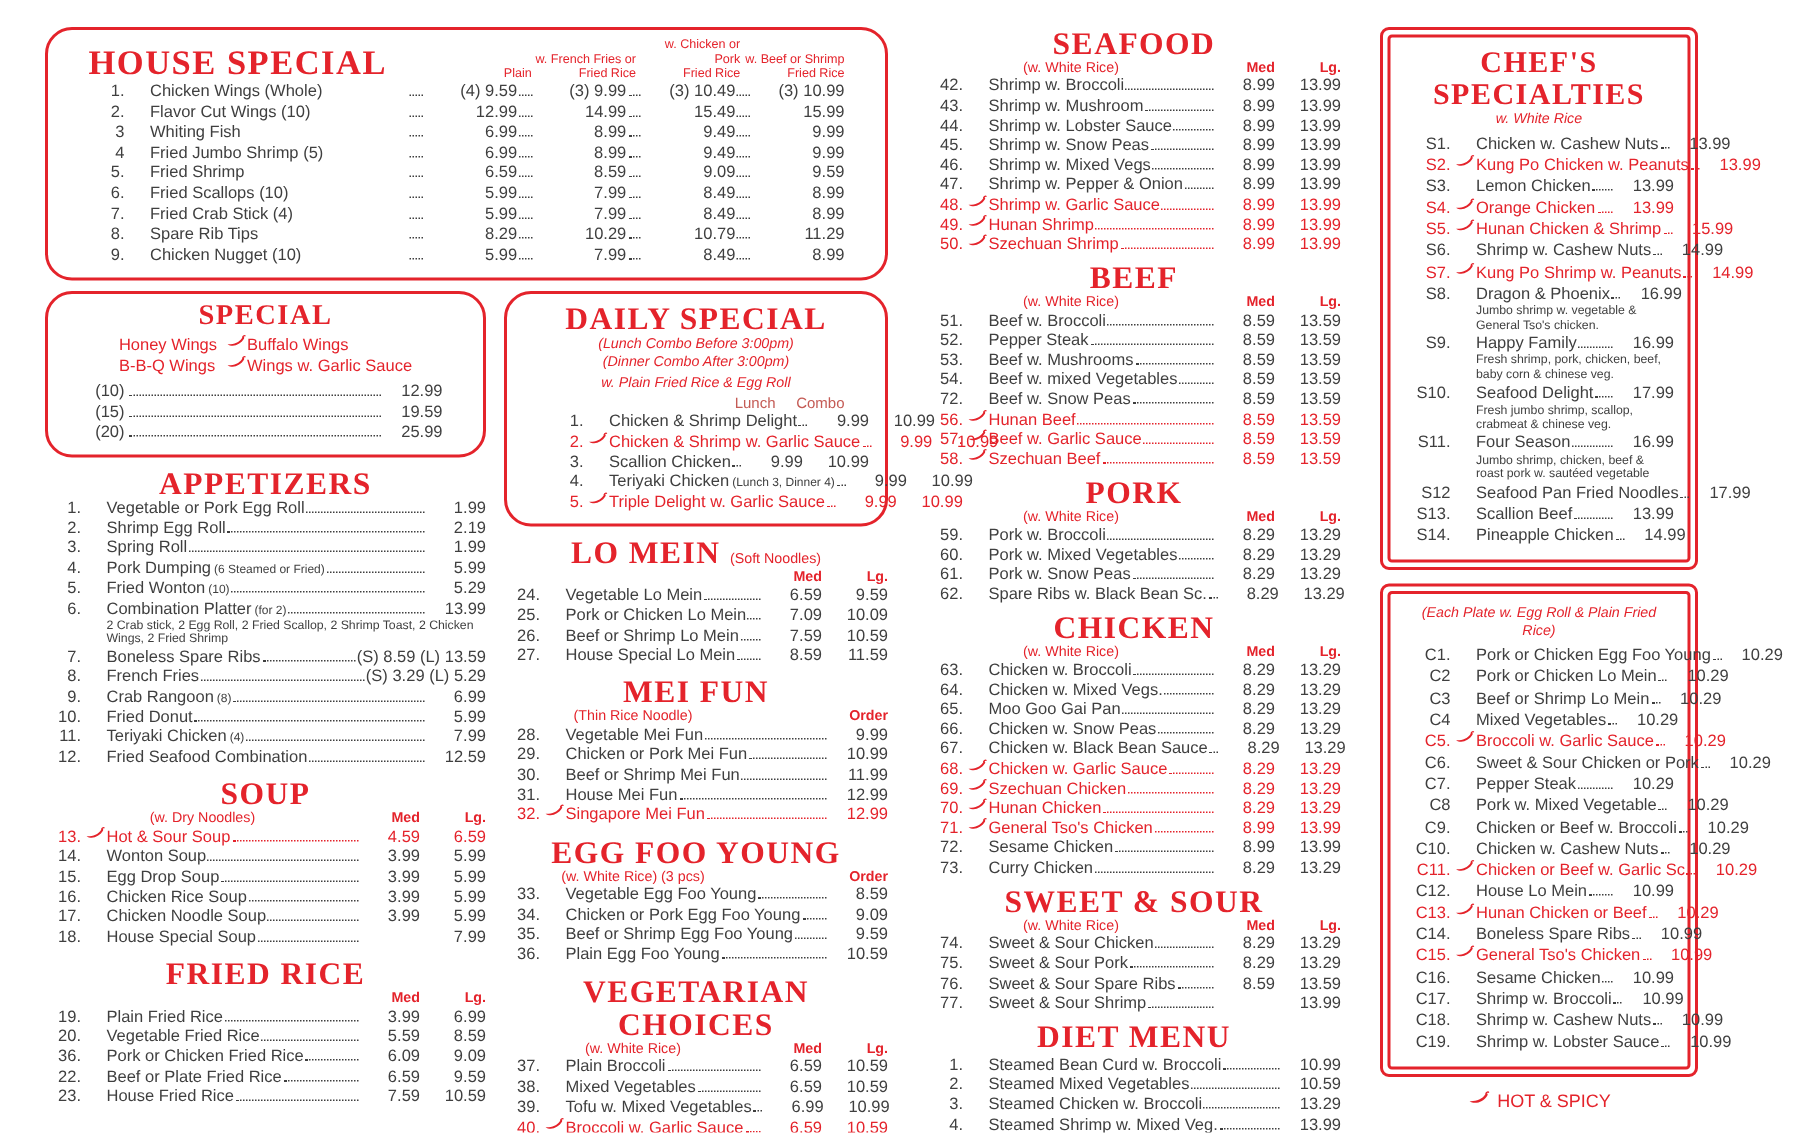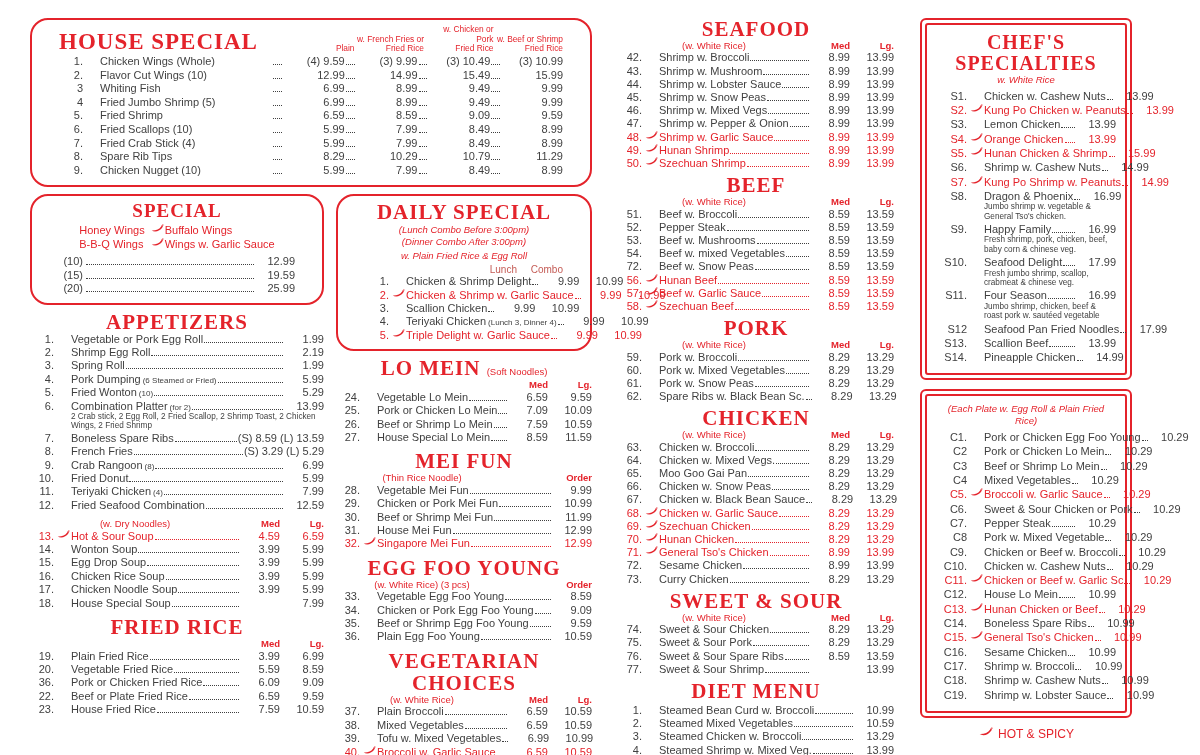--- a/index.html
+++ b/index.html
@@ -361,20 +361,21 @@
                 <span class="num">12.</span>
                 <span class="chili"></span>
                 <span class="iname">Fried Seafood Combination</span>
                 <span class="leader"></span>
                 <span class="price">12.59</span>
               </div>
             </div>
         </div>
 
         <div class="sec">
+          <h2 class="stitle">SOUP</h2>
           <div class="subrow">
             <span class="snote">(w. Dry Noodles)</span>
             <span class="chead">Med</span>
             <span class="chead c2">Lg.</span>
           </div>
           <div class="list">
               <div class="row hot">
                 <span class="num">13.</span>
                 <span class="chili"><svg viewBox="0 0 20 14" width="13" height="9">
                     <path d="M1 10 C6 13.5 14 11 18 4.5 C19 2.5 17 1.5 16 3.5 C13 8.5 7 10.3 1 10 Z" fill="currentColor"></path>

